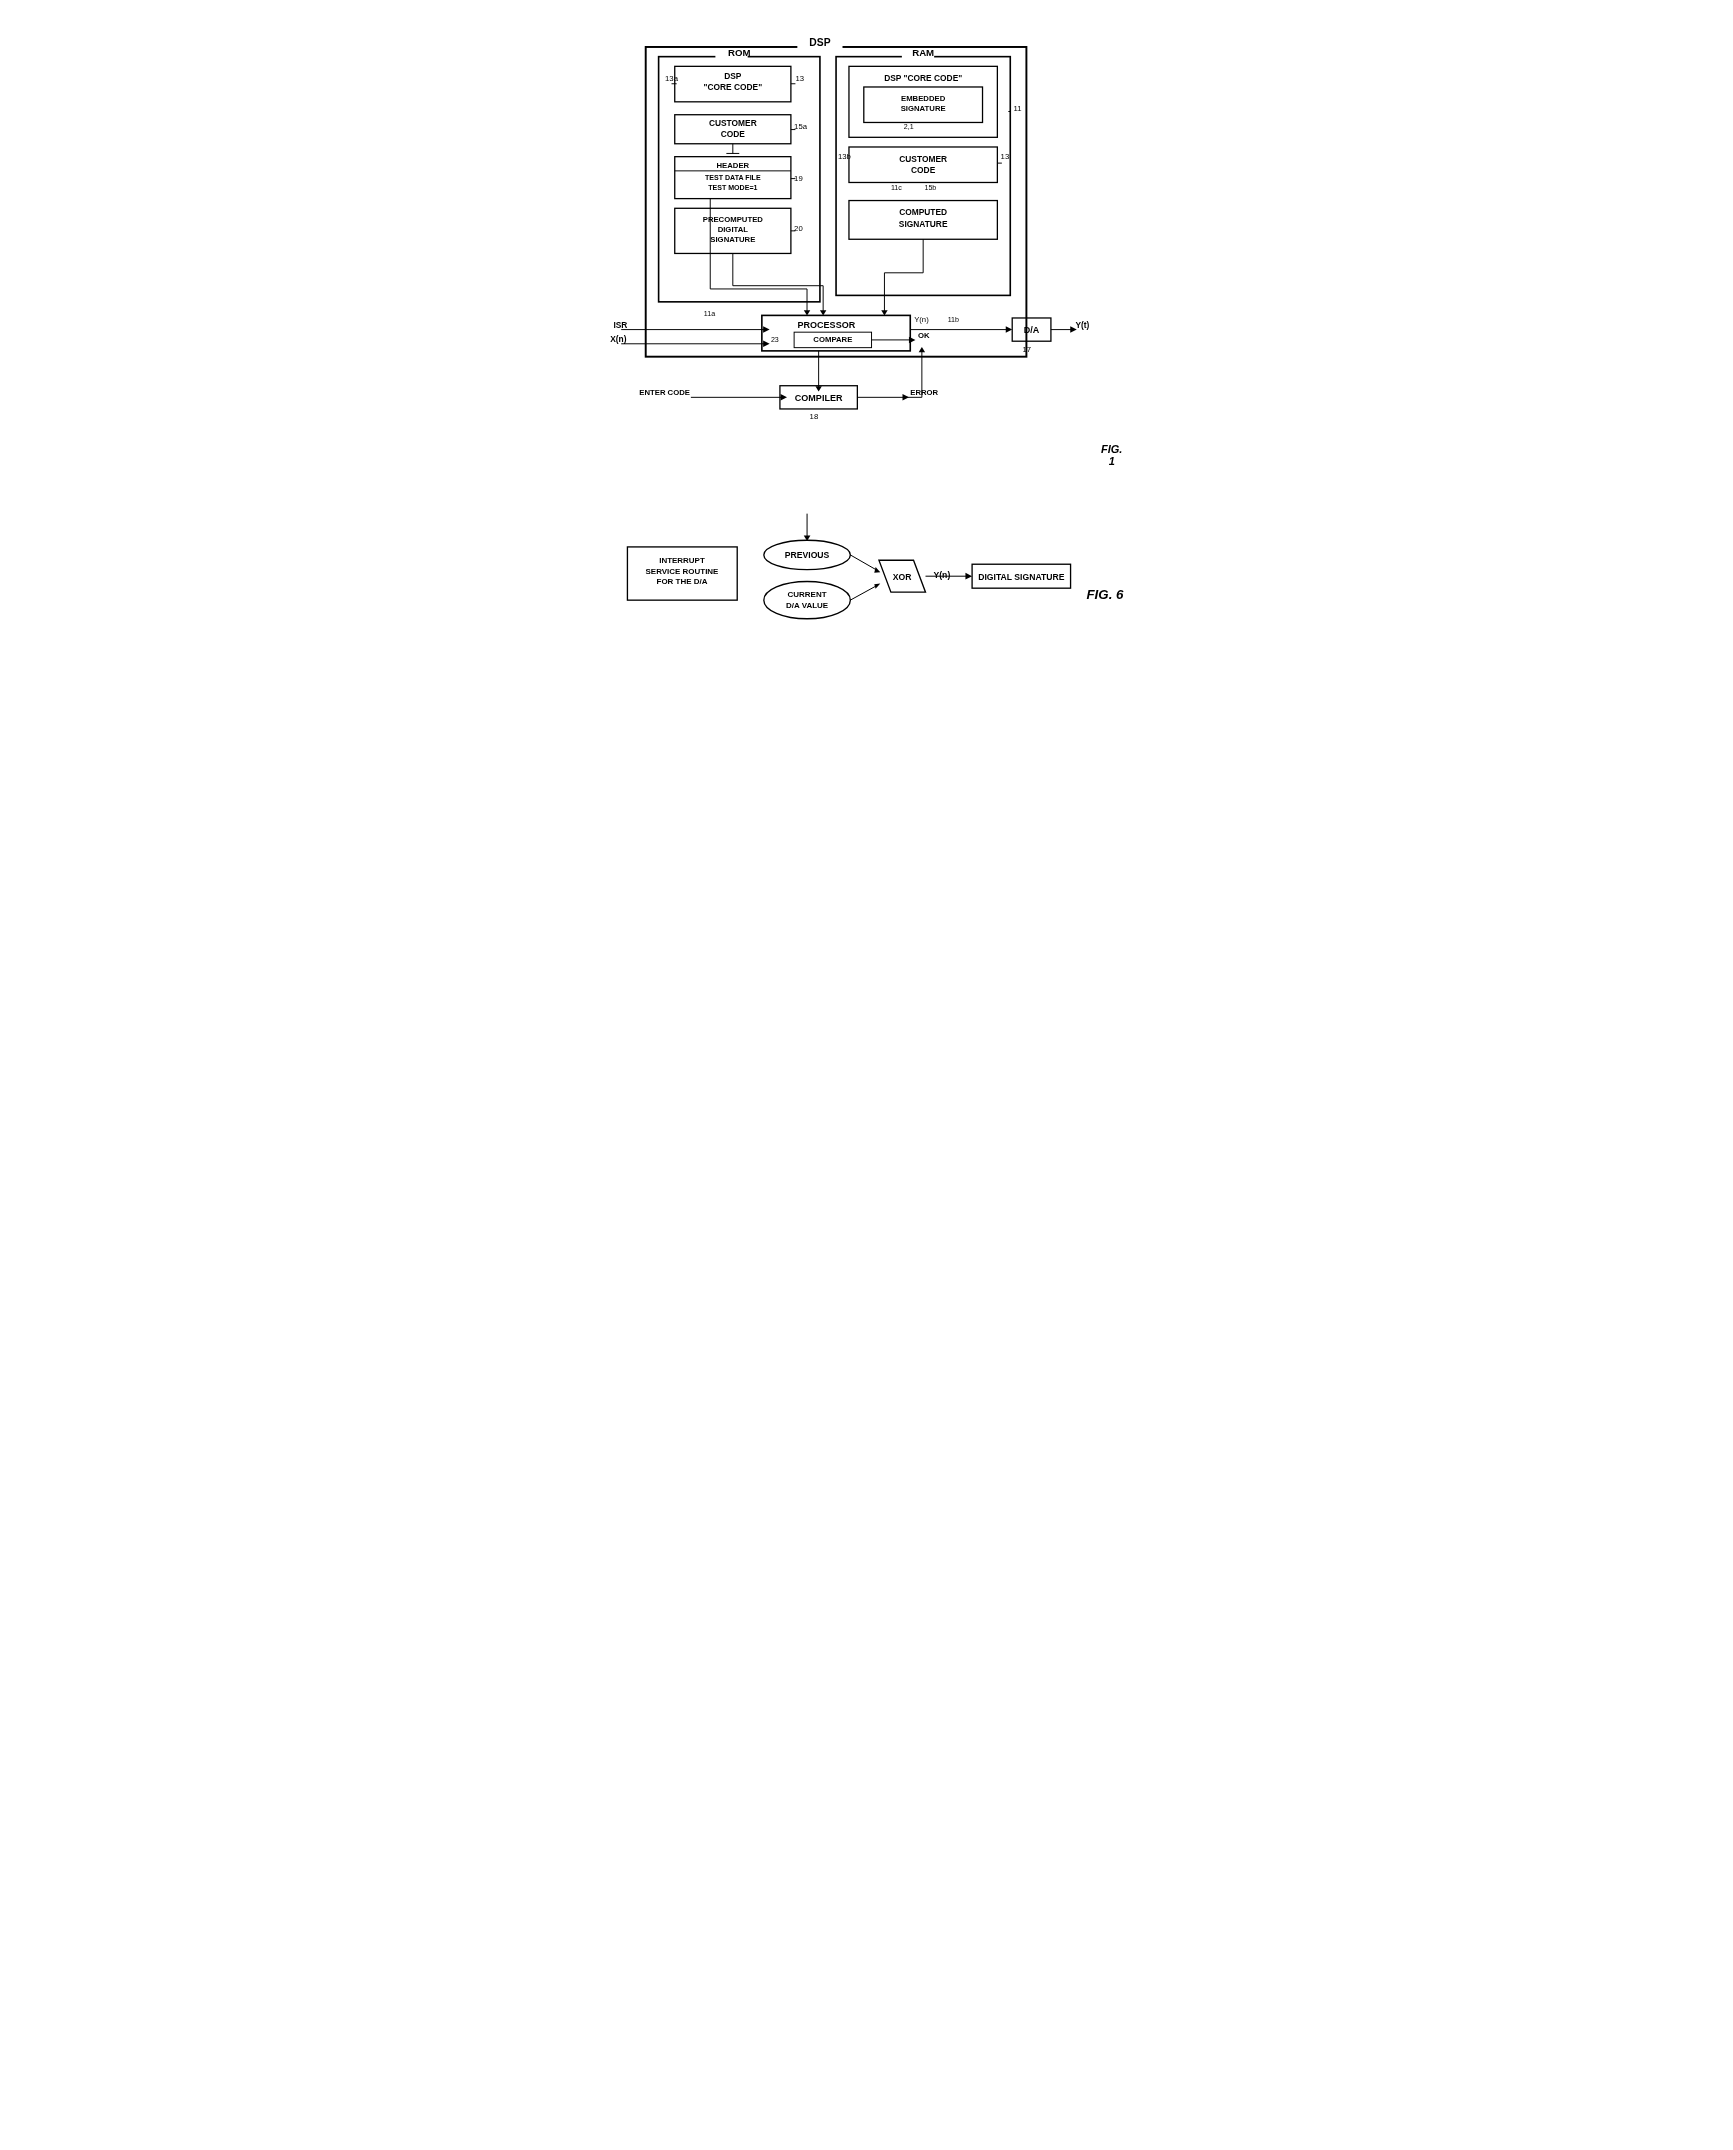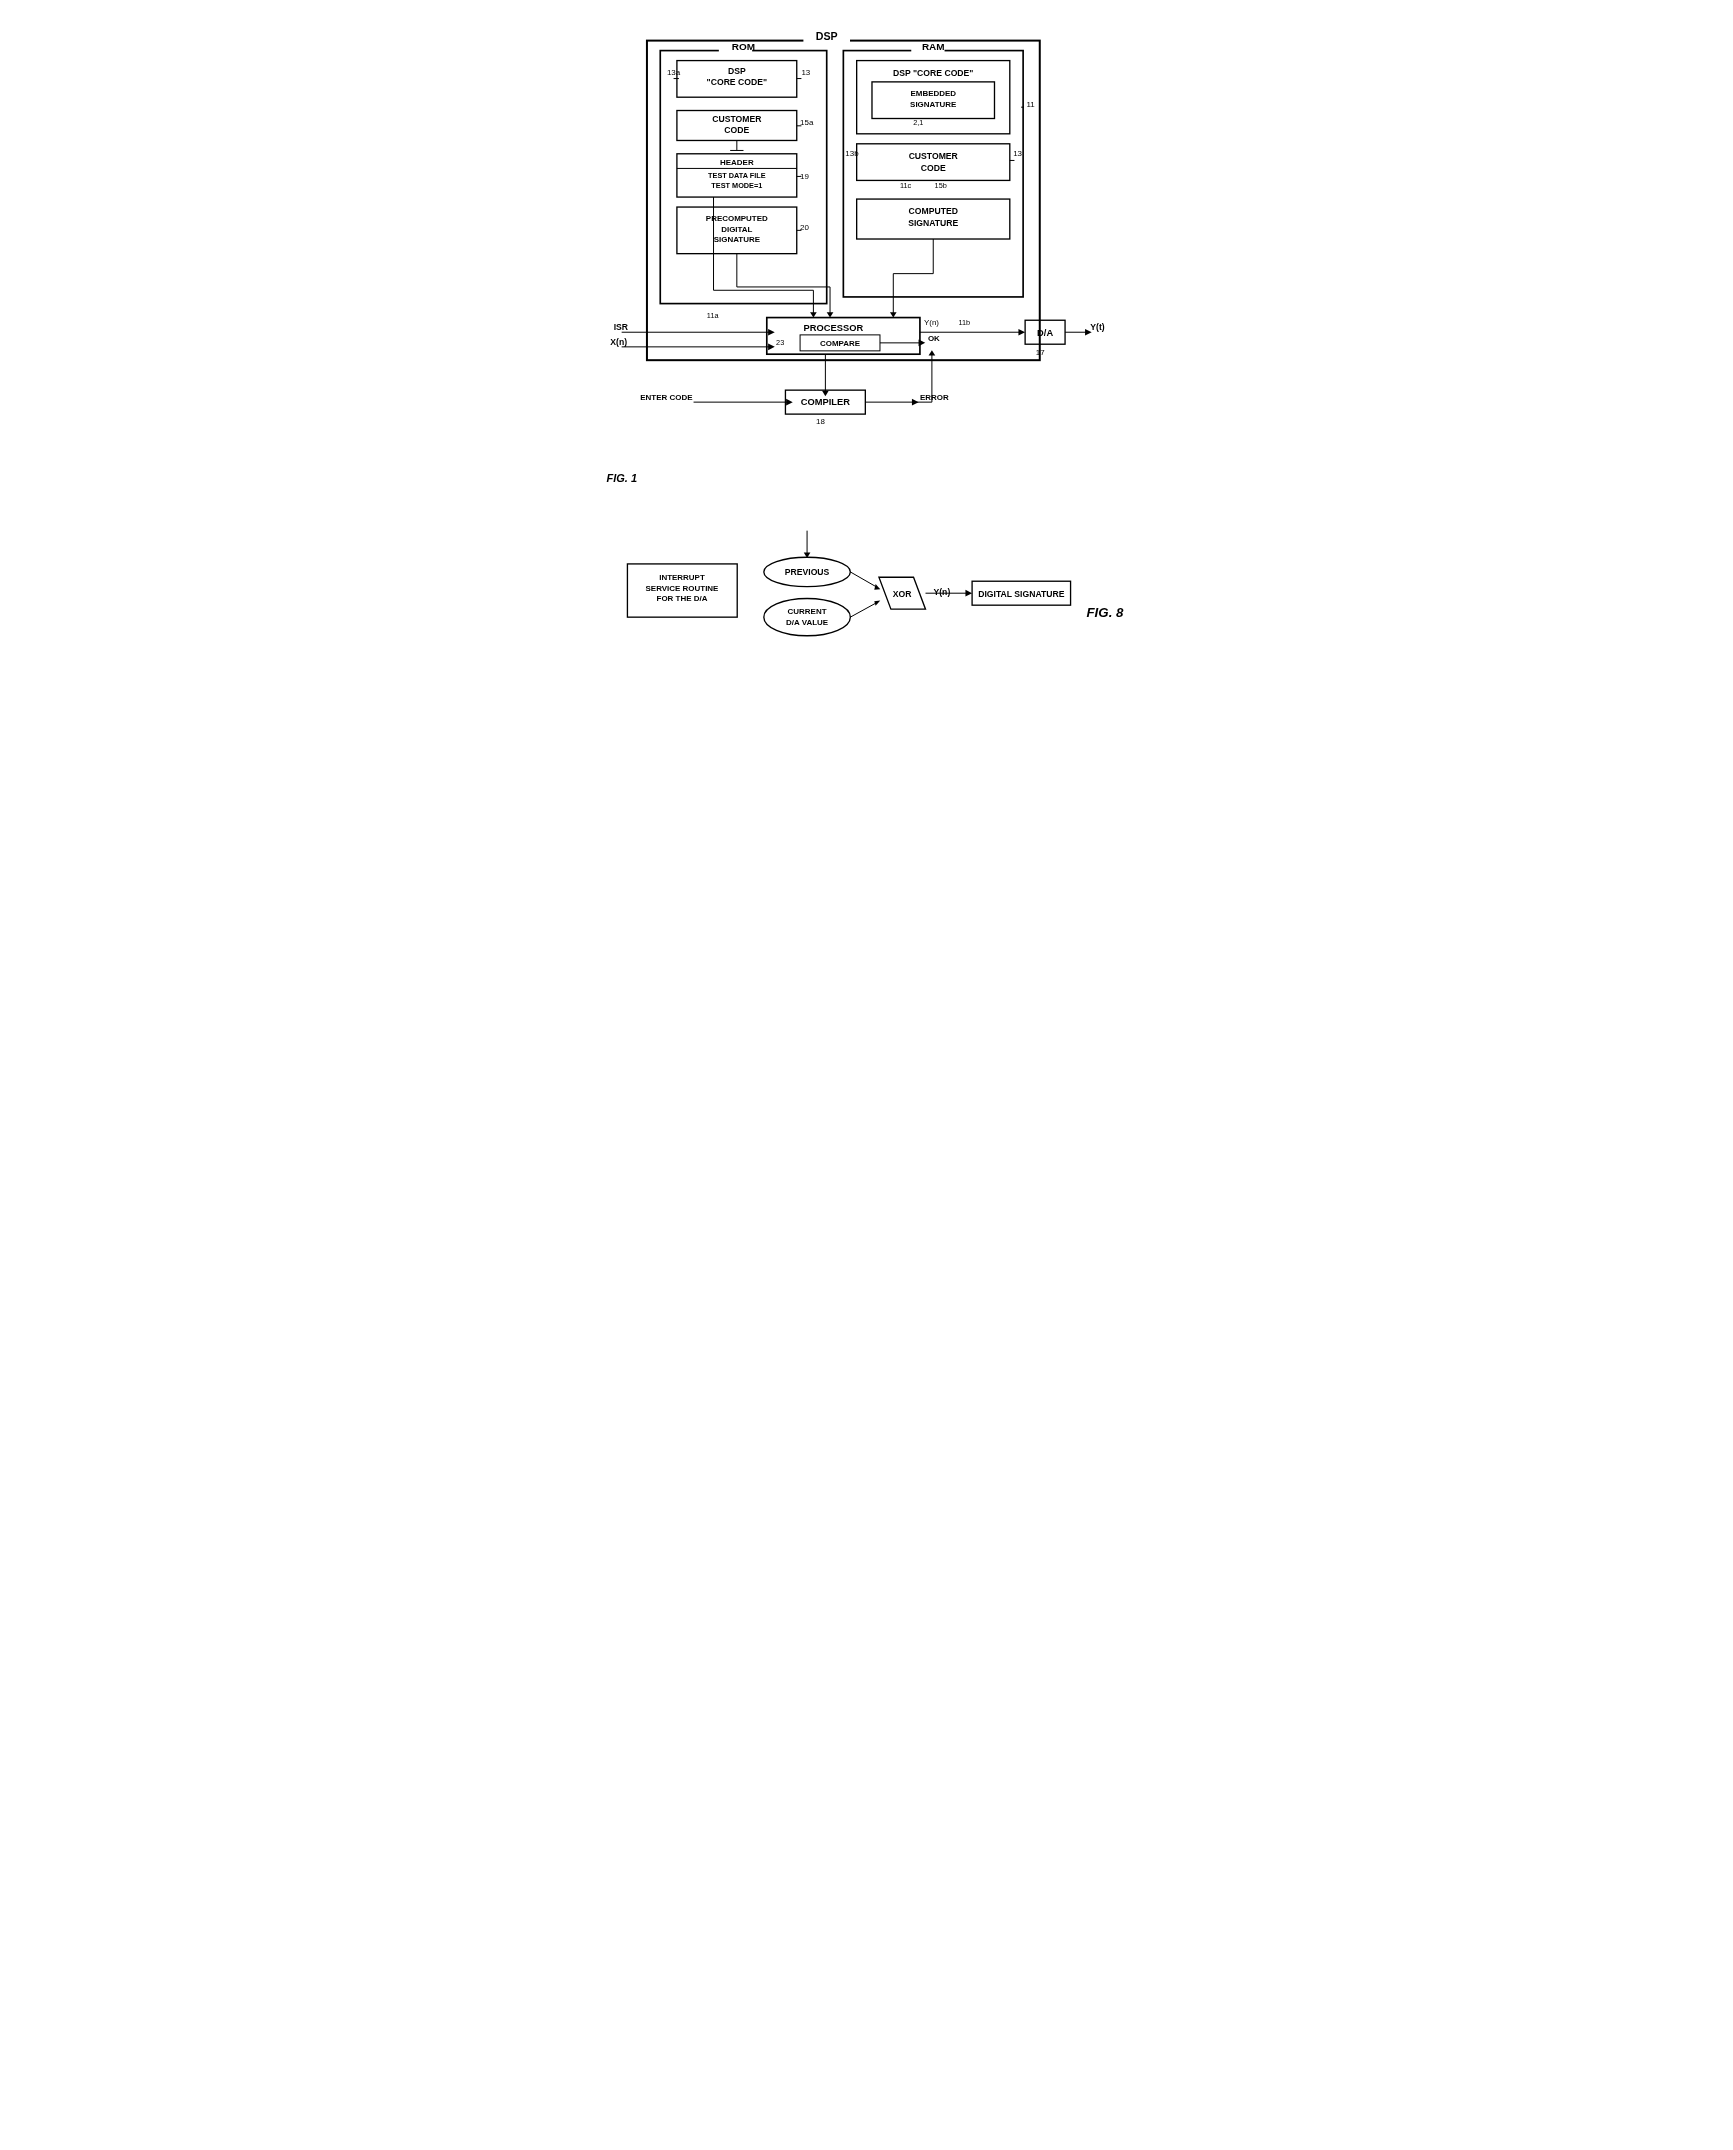--- a/index.html
+++ b/index.html
@@ -18,22 +18,21 @@
       display: flex;
       flex-direction: column;
       align-items: center;
       gap: 40px;
     }
 
     
     .fig1-container {
       width: 100%;
       display: flex;
-      flex-direction: column;
-      align-items: flex-start;
+      align-items: flex-end;
     }
 
     
     .fig2-container {
       width: 100%;
       display: flex;
       flex-direction: row;
       align-items: center;
     }
   </style>
@@ -234,17 +233,17 @@
 
       <text x="490" y="107" font-size="13" font-weight="bold">Y(n)</text>
 
       <line x1="478" y1="104" x2="540" y2="104" stroke="#000" stroke-width="1.5"></line>
       <polygon points="538,99 548,104 538,109" fill="#000"></polygon>
 
       <rect x="548" y="86" width="148" height="36" fill="none" stroke="#000" stroke-width="2"></rect>
       <text x="622" y="109" text-anchor="middle" font-size="13" font-weight="bold">DIGITAL SIGNATURE</text>
     </svg>
 
-    <div style="margin-top: 2.7px; font-size: 13.3px; font-style: italic; font-weight: bold; text-align: center;">FIG. 8</div>
+    <div style="margin-top: 2.7px; font-size: 13.3px; font-style: italic; font-weight: bold; text-align: center;">FIG. 6</div>
   </div>
 
 </div>
 
 
 </body></html>

